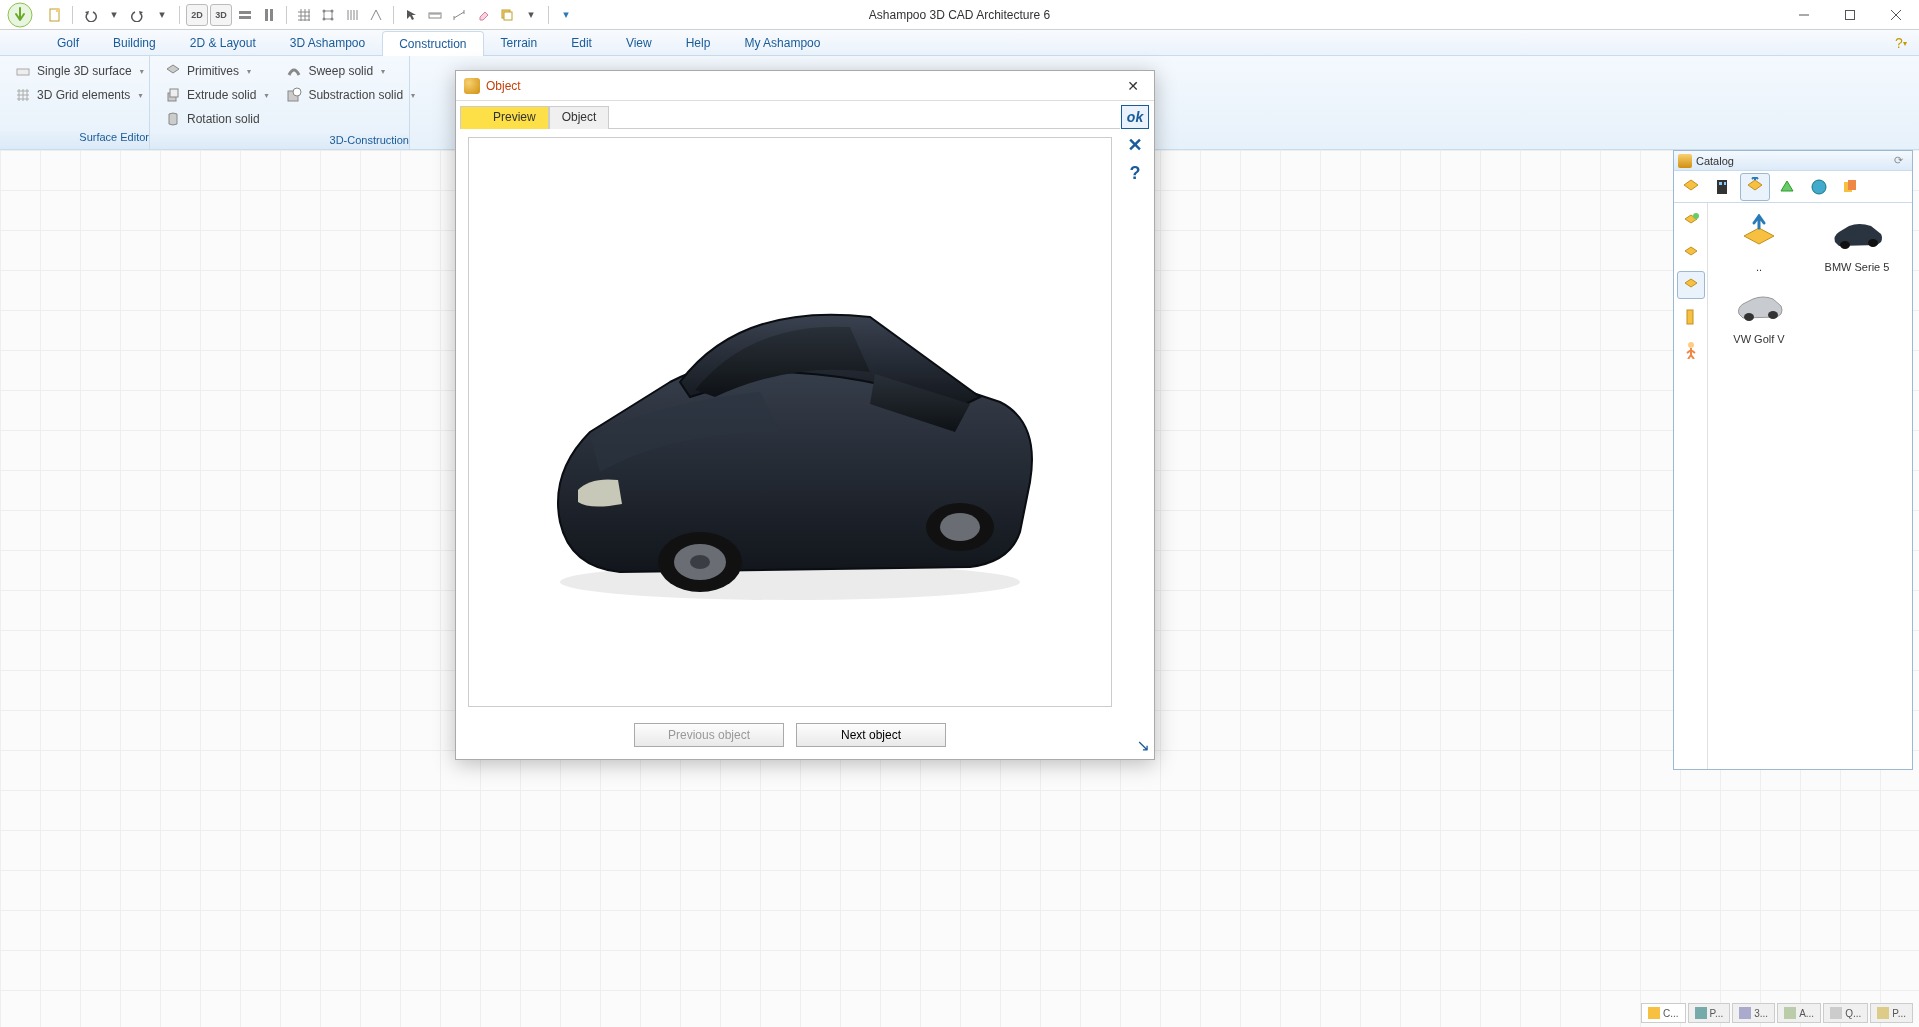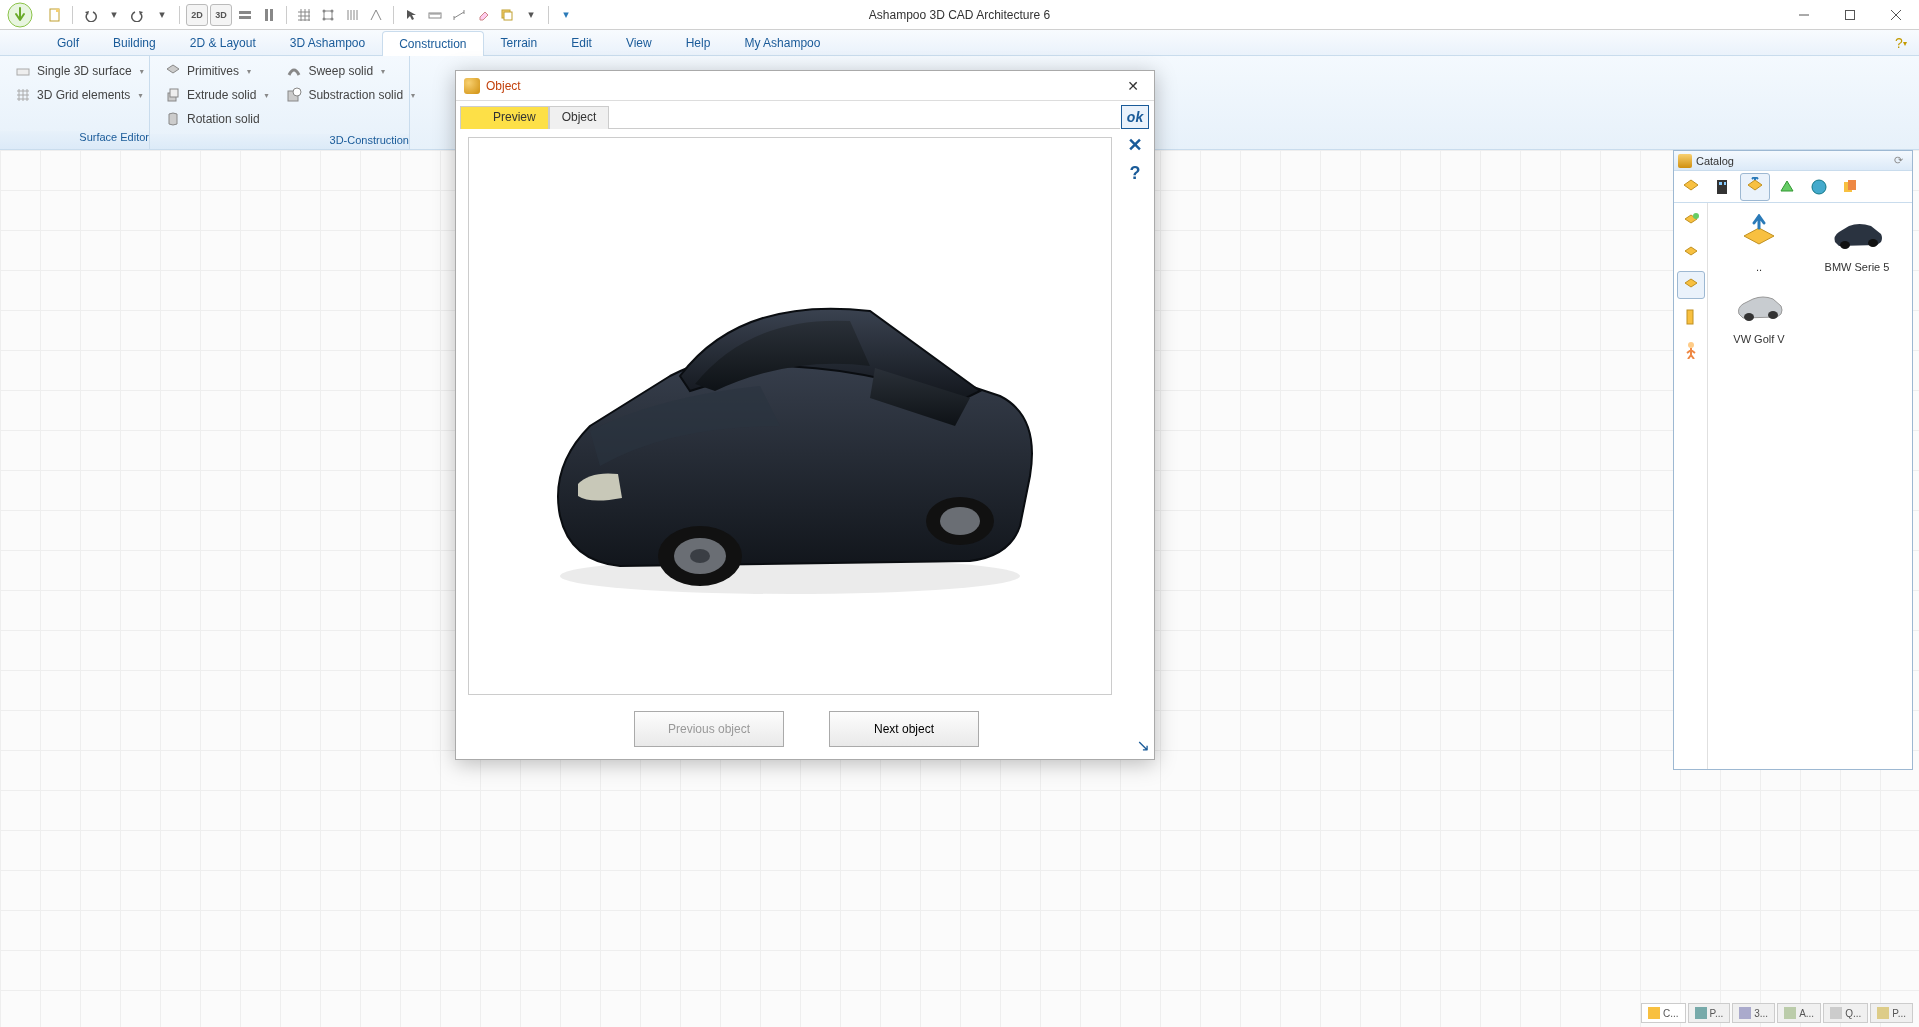--- a/index.html
+++ b/index.html
@@ -40,21 +40,21 @@
 .dialog .dtitle .dicon { width:16px; height:16px; margin-right:6px; background:radial-gradient(circle at 30% 30%,#f8d070,#d09010); border-radius:3px;}
 .dialog .dtitle .dt { font-size:12px; color:#c2410c;}
 .dialog .dtitle .dclose { margin-left:auto; width:26px; height:26px; display:flex; align-items:center; justify-content:center; cursor:pointer; font-size:14px; color:#333;}
 .dialog .dbody { flex:1; display:flex; padding:4px;}
 .dialog .dcontent { flex:1; display:flex; flex-direction:column;}
 .dialog .dtabs { display:flex; height:24px; border-bottom:1px solid #ccc;}
 .dialog .dtab { padding:3px 12px; font-size:12px; color:#333; border:1px solid #ccc; border-bottom:none; background:#f0f0f0; cursor:pointer; position:relative; top:1px;}
 .dialog .dtab.active { background:#fde047;padding-left:32px;}
 .dialog .preview { flex:1; margin:8px; border:1px solid #ccc; display:flex; align-items:center; justify-content:center; background:#fff;}
 .dialog .dbtns { display:flex; justify-content:center; gap:12px; padding:8px;}
-.dialog .dbtns button { width:150px; height:36px; font-size:12px; border:1px solid #aaa; background:linear-gradient(#fdfdfd,#e9e9e9); cursor:pointer;margin-left:33px;}
+.dialog .dbtns button { width:150px; height:24px; font-size:12px; border:1px solid #aaa; background:linear-gradient(#fdfdfd,#e9e9e9); cursor:pointer;}
 .dialog .dbtns button:disabled { color:#999; cursor:default;}
 .dialog .sidebtns { width:30px; display:flex; flex-direction:column; align-items:center; padding-top:0; gap:4px;}
 .dialog .sidebtns .sb { width:28px; height:24px; display:flex; align-items:center; justify-content:center; font-weight:bold; color:#1a5b99; border:1px solid #1a5b99; background:#eaf2fb; cursor:pointer; font-size:14px;}
 .dialog .sidebtns .sb.plain { border:none; background:transparent; font-size:18px;}
 .dialog .resize { position:absolute; right:4px; bottom:4px; font-size:16px; color:#1a5b99;}
 
 
 .catalog { position:absolute; right:6px; top:0; width:240px; height:620px; background:#fff; border:1px solid #9db8d2; z-index:40; display:flex; flex-direction:column;}
 .catalog .chead { height:20px; background:linear-gradient(#f4f9fe,#dceaf8); border-bottom:1px solid #c9dced; display:flex; align-items:center; padding:0 4px; font-size:11px; color:#333;}
 .catalog .chead .cicon { width:14px; height:14px; margin-right:4px; background:linear-gradient(#f8d070,#d09010); border-radius:2px;}

